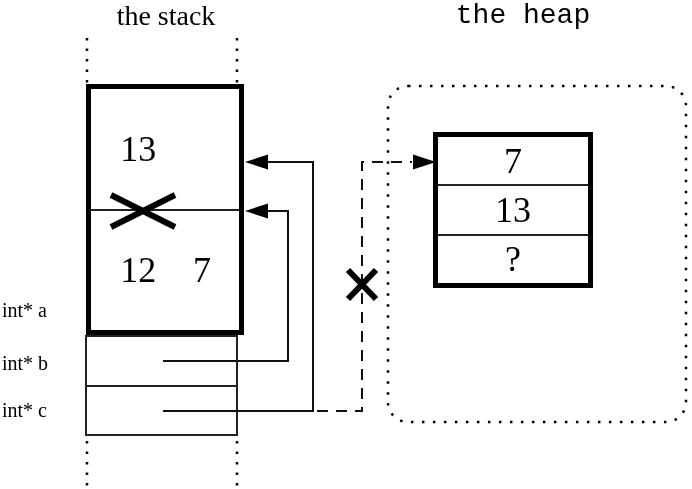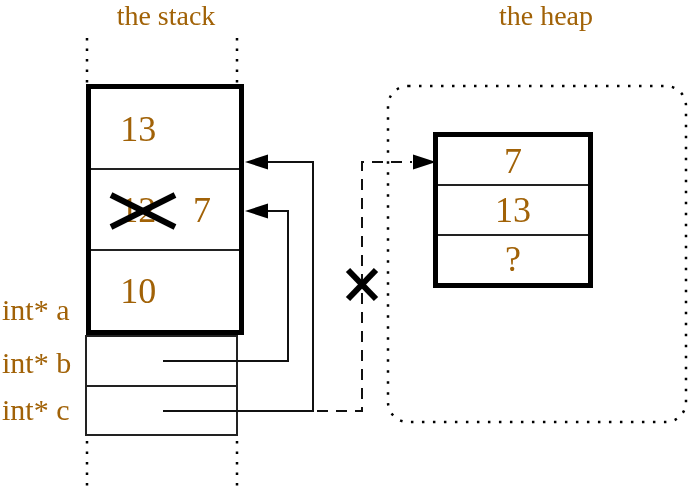--- a/index.html
+++ b/index.html
@@ -1,22 +1,22 @@
 <!DOCTYPE html>
 <html><head>
 <meta charset="utf-8">
 <style>
   html,body{margin:0;padding:0;background:#fff;}
   .canvas{
-    position:relative;width:692px;height:489px;background:#fff;color:#a16207;
+    position:relative;width:692px;height:489px;background:#fff;color:#000000;
     font-family:"Liberation Serif","DejaVu Serif",serif;overflow:hidden;
   }
   .title{position:absolute;top:1px;width:260px;text-align:center;font-size:28px;line-height:1.1;}
   .stack-title{left:36px;}
-  .heap-title{left:416px;}
+  .heap-title{left:393px;font-family:Liberation Mono, monospace;}
 
   
   .stack-frame{
     position:absolute;left:86px;top:84px;width:158px;height:251px;
     border:5px solid #000;box-sizing:border-box;display:flex;flex-direction:column;
   }
   .cell{flex:1;position:relative;border-bottom:2px solid #222;}
   .cell:last-child{border-bottom:none;}
   .num{
     position:absolute;top:50%;left:32%;transform:translate(-50%,-50%);
@@ -25,21 +25,21 @@
   .num.new-val{left:75%;}
 
   
   .pointer-rows{
     position:absolute;left:85px;top:335px;width:153px;height:101px;
     border:2px solid #222;box-sizing:border-box;display:flex;flex-direction:column;
   }
   .prow{flex:1;}
   .prow:first-child{border-bottom:2px solid #222;}
 
-  .ptr-label{position:absolute;left:2px;font-size:30px;line-height:26px;white-space:nowrap;}
+  .ptr-label{position:absolute;left:2px;font-size:20px;line-height:26px;white-space:nowrap;}
   .label-a{top:297px;}
   .label-b{top:350px;}
   .label-c{top:397px;}
 
   
   .heap-box{
     position:absolute;left:433px;top:132px;width:160px;height:156px;
     border:5px solid #000;box-sizing:border-box;display:flex;flex-direction:column;
   }
   .heap-box .num{left:50%;}
@@ -54,23 +54,20 @@
   <div class="title stack-title">the stack</div>
   <div class="title heap-title">the heap</div>
 
   <div class="stack-frame">
     <div class="cell">
       <span class="num">13</span>
     </div>
     <div class="cell">
       <span class="num">12</span>
       <span class="num new-val">7</span>
-    </div>
-    <div class="cell">
-      <span class="num">10</span>
     </div>
   </div>
 
   <div class="pointer-rows">
     <div class="prow"></div>
     <div class="prow"></div>
   </div>
 
   <div class="ptr-label label-a">int* a</div>
   <div class="ptr-label label-c">int* c</div>

